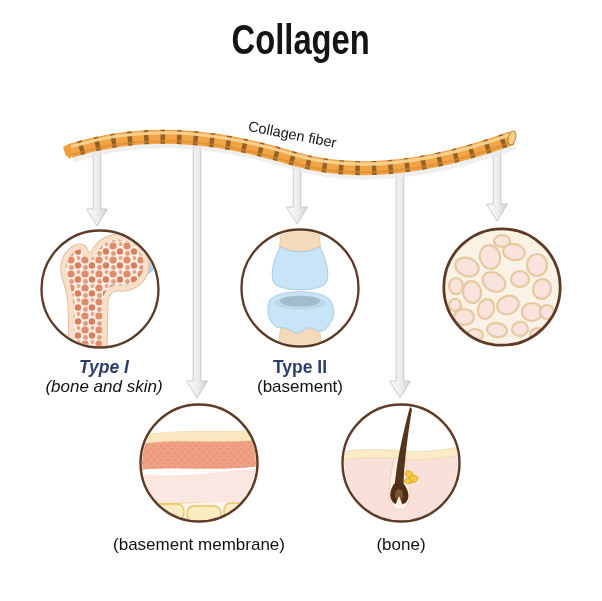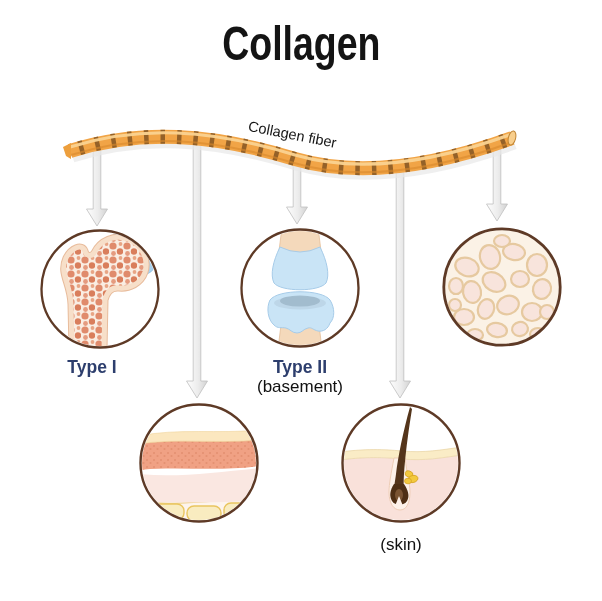--- a/index.html
+++ b/index.html
@@ -2,38 +2,38 @@
 <html style="--type-label: #2d3e6d; --body-text: #111111; --fiber-orange: #F1A446; --fiber-stripe: #8A5A25; --circle-border: #5E3A26; --cartilage-blue: #C9E4F6;"><head>
 <meta charset="utf-8">
 <style>
   html,body{margin:0;padding:0;background:#ffffff;}
   .stage{
     position:relative;width:602px;height:601px;background:#ffffff;
     font-family:"Liberation Sans",sans-serif;overflow:hidden;
   }
   .title{
     position:absolute;top:16px;left:0;right:0;text-align:center;
-    font-size:48px;font-weight:bold;color:#141414;
+    font-size:42px;font-weight:bold;color:#141414;
   }
   .title span{display:inline-block;transform:scaleX(.78);}
   .fiber-label{
     position:absolute;left:250px;top:118px;font-size:14.5px;color:#161616;
     transform:rotate(11deg);transform-origin:left top;white-space:nowrap;
   }
   .layer{position:absolute;left:0;top:0;}
   .circle-svg{position:absolute;width:122px;height:122px;}
   .c1{left:39px;top:228px;}
   .c2{left:239px;top:227px;}
   .c3{left:441px;top:226px;}
   .c4{left:138px;top:402px;}
   .c5{left:340px;top:402px;}
   .lbl{position:absolute;text-align:center;}
   .type-name{font-size:17.5px;font-weight:bold;color:var(--type-label,#2d3e6d);line-height:1.1;}
   .tissue{font-size:17px;color:var(--body-text,#111111);line-height:1.1;margin-top:1px;}
-  .lb1{left:2px;top:358px;width:180px;}
+  .lb1{left:14px;top:358px;width:180px;font-style:italic;}
   .lb2{left:210px;top:358px;width:180px;}
   .lb3{left:402px;top:358px;width:200px;}
   .lb4{left:89px;top:535px;width:220px;}
   .lb5{left:311px;top:535px;width:180px;}
   .ring{fill:none;stroke:var(--circle-border,#5E3A26);}
   .fiber-main{stroke:var(--fiber-orange,#F1A446);}
   .fiber-stripes{stroke:var(--fiber-stripe,#8A5A25);}
 </style>
 </head>
 <body>
@@ -194,24 +194,26 @@
       <path d="M 70 5 C 63 30 58 55 56 72 C 55 80 54 84 54 88 L 64 88 C 63 78 65 50 72 7 Z" fill="#54351B"></path>
       <path d="M 54 82 C 50 88 49 94 52 99 C 55 104 64 104 67 99 C 70 94 68 88 64 82 Z" fill="#4E2F15"></path>
       <ellipse cx="59" cy="93" rx="4" ry="6" fill="#7A5433"></ellipse>
       <path d="M 55 104 L 59 94 L 63 104 Z" fill="#FDF1E9"></path>
     </g>
     <circle class="ring" cx="61" cy="61" r="58.5" stroke-width="2.4"></circle>
   </svg>
 
   <div class="lbl lb1">
     <div class="type-name">Type I</div>
+    <div class="tissue">(bone and skin)</div>
   </div>
   <div class="lbl lb2">
     <div class="type-name">Type II</div>
     <div class="tissue">(basement)</div>
   </div>
   <div class="lbl lb4">
+    <div class="tissue">(basement membrane)</div>
   </div>
   <div class="lbl lb5">
-    <div class="tissue">(skin)</div>
+    <div class="tissue">(bone)</div>
   </div>
 
 </div>
 
 </body></html>

